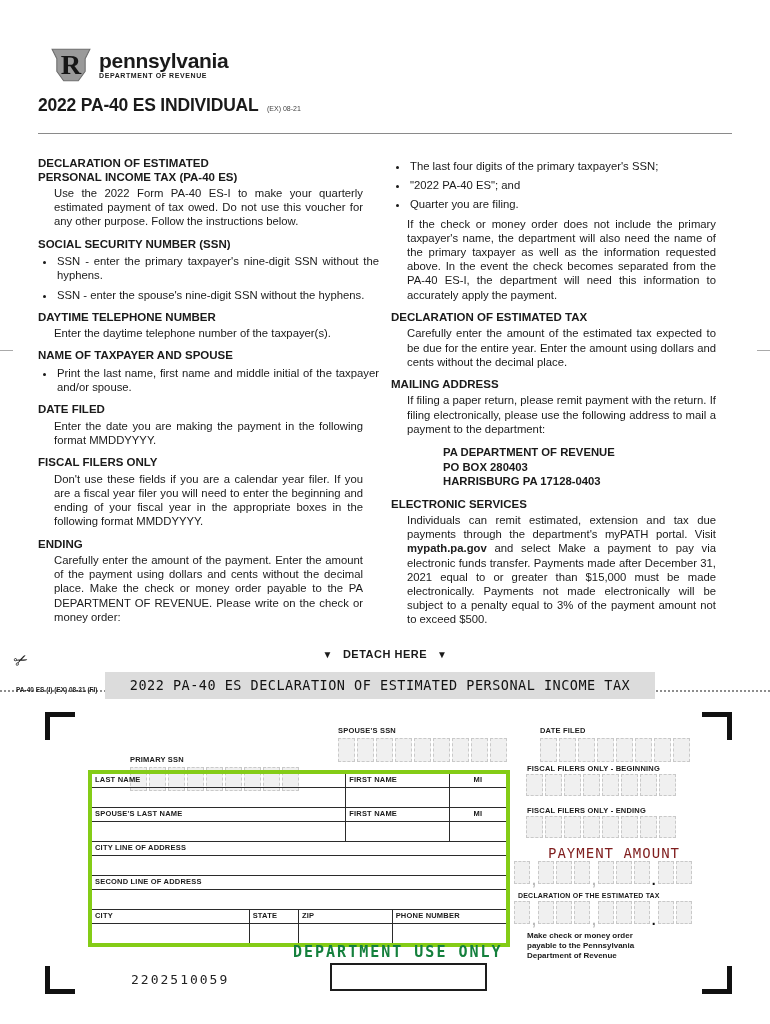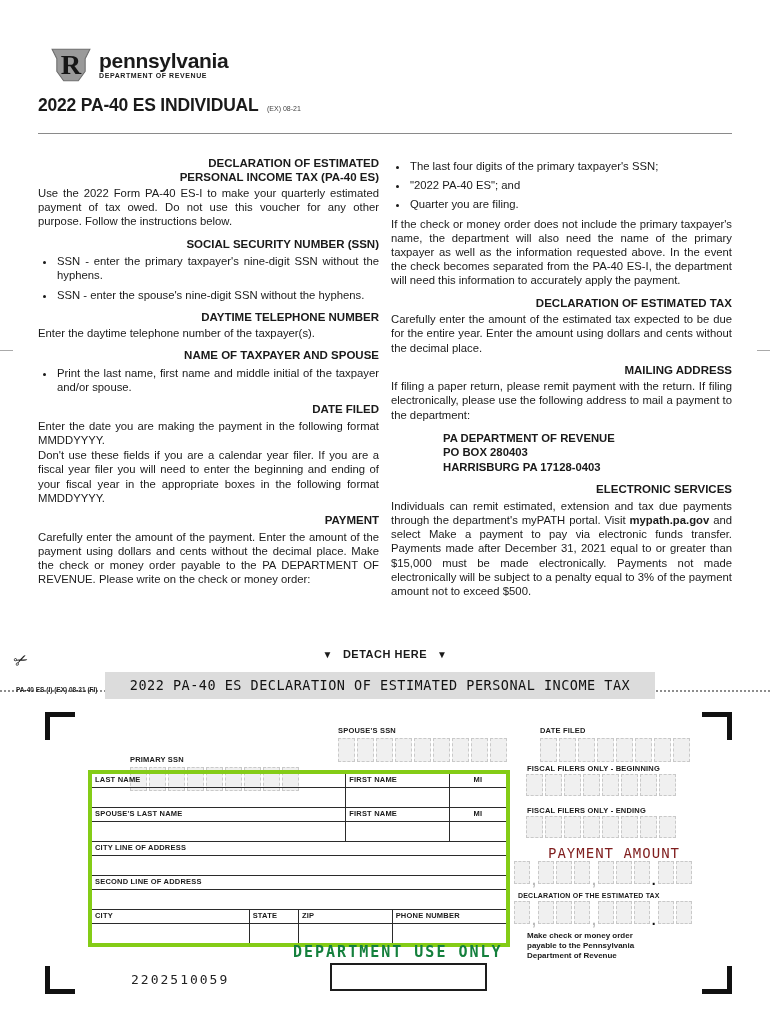--- a/index.html
+++ b/index.html
@@ -18,23 +18,23 @@
   .title-row{position:absolute;left:38px;top:95px;white-space:nowrap;}
   .form-title{font-size:17.5px;font-weight:bold;letter-spacing:-0.2px;}
   .form-rev{font-size:7px;color:#444;margin-left:4px;}
   .form-subtitle{position:absolute;left:38px;top:117px;font-size:10.5px;font-weight:bold;}
   .hdr-rule{position:absolute;left:38px;right:38px;top:133px;border-top:1px solid #8a8a8a;}
 
   
   .col{position:absolute;top:150px;width:341px;font-size:11.3px;line-height:14.2px;text-align:justify;}
   .col-left{left:38px;}
   .col-right{left:391px;}
-  .col h3{font-size:11.5px;line-height:13.5px;margin:9px 0 2px;text-align:right;}
+  .col h3{font-size:11.5px;line-height:13.5px;margin:9px 0 2px;text-align:left;}
   .col h3.first{margin-top:7px;}
-  .col p{margin:0 0 1px;}
+  .col p{margin:0 16px 1px;}
   .col ul{margin:3px 0 2px;padding-left:18px;}
   .col li{margin:0 0 5px;padding-left:1px;}
   .addr{margin:9px 0 2px 52px;font-weight:bold;text-align:left;line-height:14.5px;}
 
   
   .detach-center{position:absolute;left:0;right:0;top:648px;text-align:center;
                  font-size:11px;font-weight:bold;letter-spacing:0.5px;}
   .detach-center .arr{font-size:10px;margin:0 10px;}
   .scissors{position:absolute;left:14px;top:650px;font-size:17px;display:inline-block;
             transform:rotate(-24deg);color:#222;}
@@ -126,23 +126,24 @@
     <p>Enter the daytime telephone number of the taxpayer(s).</p>
 
     <h3>NAME OF TAXPAYER AND SPOUSE</h3>
     <ul>
       <li>Print the last name, first name and middle initial of the taxpayer and/or spouse.</li>
     </ul>
 
     <h3>DATE FILED</h3>
     <p>Enter the date you are making the payment in the following format MMDDYYYY.</p>
 
+    <h3>FISCAL FILERS ONLY</h3>
     <p>Don't use these fields if you are a calendar year filer. If you are a fiscal year filer you will need to enter the beginning and ending of your fiscal year in the appropriate boxes in the following format MMDDYYYY.</p>
 
-    <h3>PAYMENT</h3>
+    <h3>ENDING</h3>
     <p>Carefully enter the amount of the payment. Enter the amount of the payment using dollars and cents without the decimal place. Make the check or money order payable to the PA DEPARTMENT OF REVENUE. Please write on the check or money order:</p>
   </div>
 
   <div class="col col-right">
     <ul style="margin-top:9px">
       <li>The last four digits of the primary taxpayer's SSN;</li>
       <li>"2022 PA-40 ES"; and</li>
       <li>Quarter you are filing.</li>
     </ul>
     <p>If the check or money order does not include the primary taxpayer's name, the department will also need the name of the primary taxpayer as well as the information requested above. In the event the check becomes separated from the PA-40 ES-I, the department will need this information to accurately apply the payment.</p>

